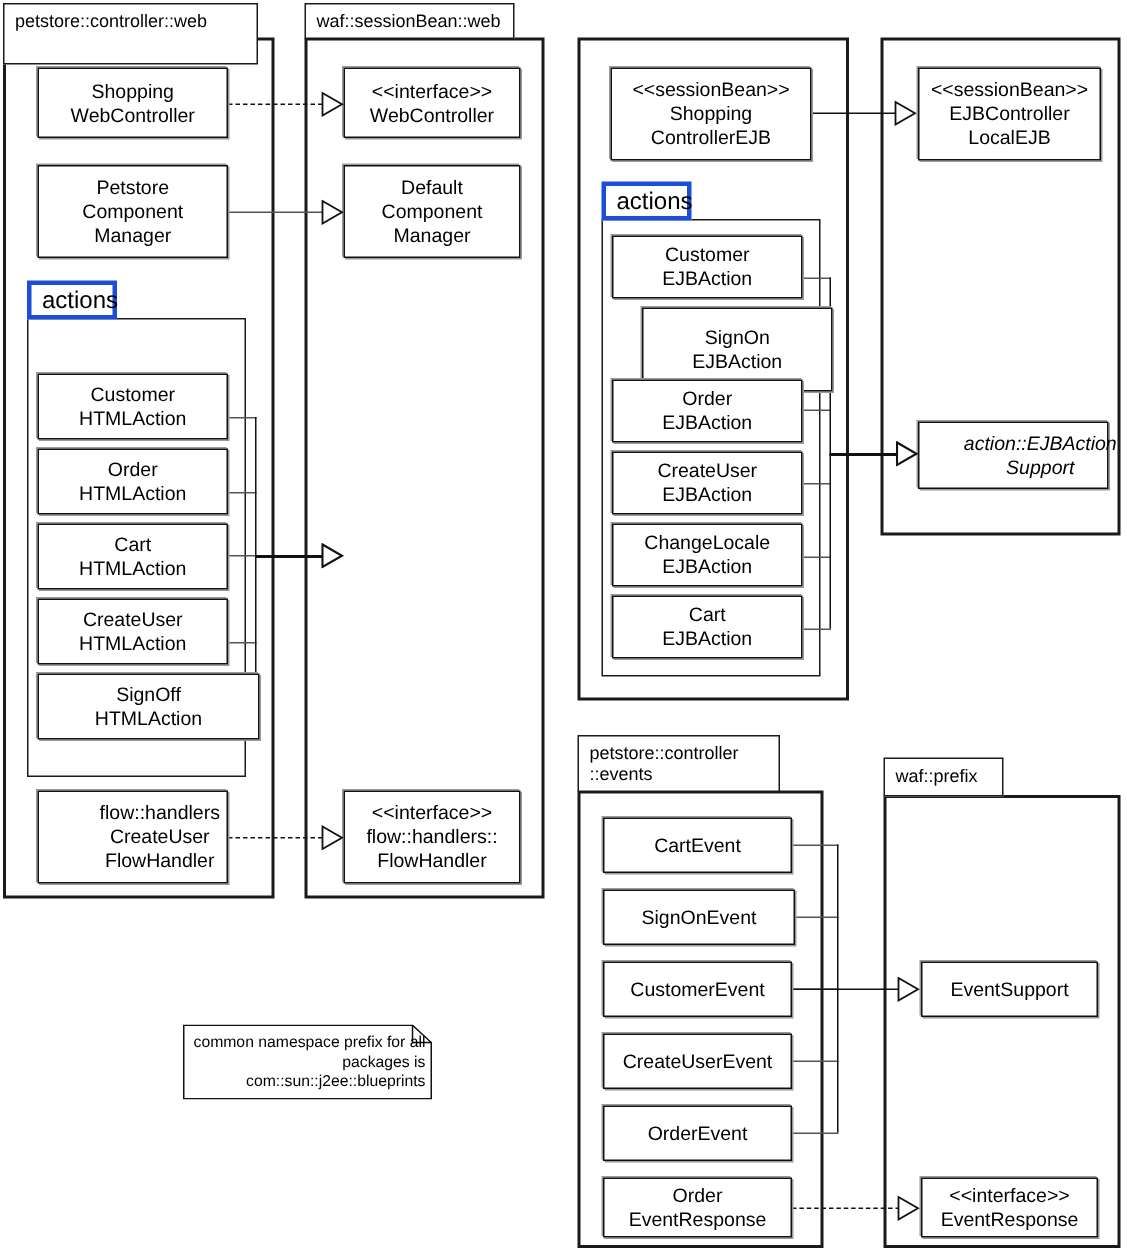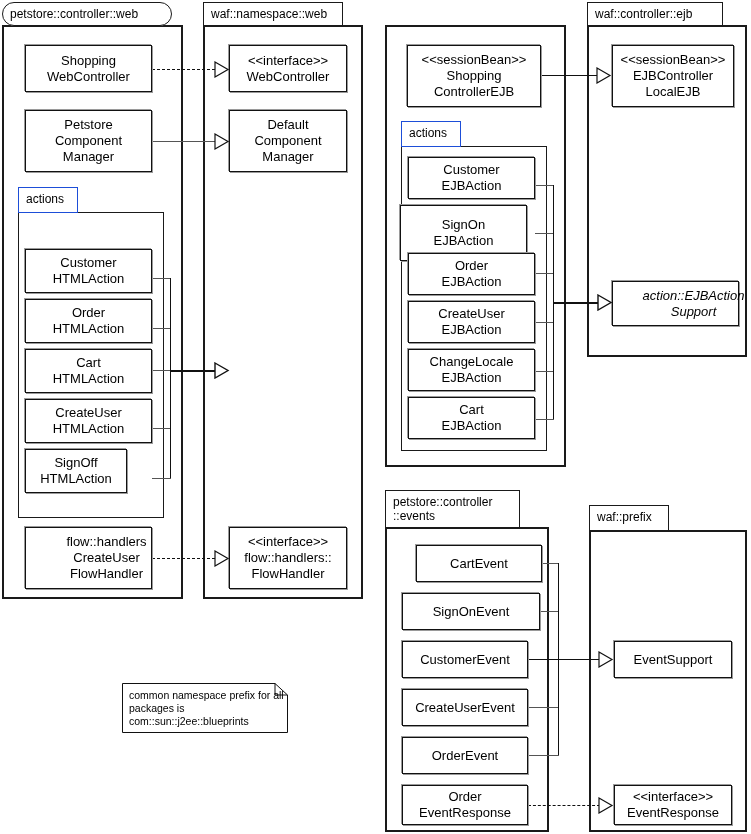--- a/index.html
+++ b/index.html
@@ -36,23 +36,23 @@
     border: 1px solid #1a1a1a;
     background: #ffffff;
     z-index: 1;
   }
   .pkg-body.thick { border-width: 2px; }
 
   
   .subpkg-tab {
     position: absolute;
     box-sizing: border-box;
-    border: 1px solid #1d4ed8;
-    background: #ffffff;
-    font-size: 12px;
+    border: 3px solid #1d4ed8;
+    background: #ffffff;
+    font-size: 16px;
     line-height: 14px;
     padding: 4px 8px 2px 7px;
     white-space: pre;
     z-index: 4;
   }
   .subpkg-body {
     position: absolute;
     box-sizing: border-box;
     border: 1px solid #1a1a1a;
     background: #ffffff;
@@ -119,49 +119,49 @@
     position: absolute;
     left: 7px; top: 6px;
     white-space: pre;
   }
 </style>
 </head>
 <body>
 
 <div id="canvas">
 
-  <div class="pkg-tab" style="left:2px; top:2px; width:170px; height:24px;border-radius:12px;">petstore::controller::web</div>
+  <div class="pkg-tab" style="left:2px; top:2px; width:170px; height:41px;">petstore::controller::web</div>
   <div class="pkg-body thick" style="left:2px; top:25px; width:181px; height:574px;"></div>
 
   <div class="cls" style="left:25px; top:45px; width:127px; height:47px;">Shopping
 WebController</div>
 
   <div class="cls" style="left:25px; top:110px; width:127px; height:62px;">Petstore
 Component
 Manager</div>
 
   <div class="subpkg-tab" style="left:18px; top:187px; width:60px; height:26px;">actions</div>
   <div class="subpkg-body" style="left:18px; top:212px; width:146px; height:306px;"></div>
 
   <div class="cls" style="left:25px; top:249px; width:127px; height:44px;">Customer
 HTMLAction</div>
   <div class="cls" style="left:25px; top:299px; width:127px; height:44px;">Order
 HTMLAction</div>
   <div class="cls" style="left:25px; top:349px; width:127px; height:44px;">Cart
 HTMLAction</div>
   <div class="cls" style="left:25px; top:399px; width:127px; height:44px;">CreateUser
 HTMLAction</div>
-  <div class="cls" style="left:25px; top:449px; width:102px; height:44px;text-align:center;">SignOff
+  <div class="cls" style="left:25px; top:449px; width:148px; height:44px;text-align:center;">SignOff
 HTMLAction</div>
 
   <div class="cls" style="left:25px; top:527px; width:127px; height:62px;padding-left:36px;">flow::handlers
 CreateUser
 FlowHandler</div>
 
-  <div class="pkg-tab" style="left:203px; top:2px; width:140px; height:24px;">waf::namespace::web</div>
+  <div class="pkg-tab" style="left:203px; top:2px; width:140px; height:24px;">waf::sessionBean::web</div>
   <div class="pkg-body thick" style="left:203px; top:25px; width:160px; height:574px;"></div>
 
   <div class="cls" style="left:229px; top:45px; width:118px; height:47px;">&lt;&lt;interface&gt;&gt;
 WebController</div>
 
   <div class="cls" style="left:229px; top:110px; width:118px; height:62px;">Default
 Component
 Manager</div>
 
 
@@ -207,32 +207,31 @@
 
   <div class="cls" style="left:407px; top:45px; width:134px; height:62px;">&lt;&lt;sessionBean&gt;&gt;
 Shopping
 ControllerEJB</div>
 
   <div class="subpkg-tab" style="left:401px; top:121px; width:60px; height:26px;">actions</div>
   <div class="subpkg-body" style="left:401px; top:146px; width:146px; height:305px;"></div>
 
   <div class="cls" style="left:408px; top:157px; width:127px; height:42px;">Customer
 EJBAction</div>
-  <div class="cls" style="left:400px; top:205px; width:127px; height:56px;">SignOn
+  <div class="cls" style="left:428px; top:205px; width:127px; height:56px;">SignOn
 EJBAction</div>
   <div class="cls" style="left:408px; top:253px; width:127px; height:42px;">Order
 EJBAction</div>
   <div class="cls" style="left:408px; top:301px; width:127px; height:42px;">CreateUser
 EJBAction</div>
   <div class="cls" style="left:408px; top:349px; width:127px; height:42px;">ChangeLocale
 EJBAction</div>
   <div class="cls" style="left:408px; top:397px; width:127px; height:42px;">Cart
 EJBAction</div>
 
-  <div class="pkg-tab" style="left:587px; top:2px; width:136px; height:24px;">waf::controller::ejb</div>
   <div class="pkg-body thick" style="left:587px; top:25px; width:160px; height:332px;"></div>
 
   <div class="cls" style="left:612px; top:45px; width:122px; height:62px;">&lt;&lt;sessionBean&gt;&gt;
 EJBController
 LocalEJB</div>
 
   <div class="cls italic" style="left:612px; top:281px; width:127px; height:45px;padding-left:36px;">action::EJBAction
 Support</div>
 
   <div class="hline dark" style="left:541px; top:75px; width:57px;"></div>
@@ -253,22 +252,22 @@
   <div class="tri" style="left:597px; top:294px;">
     <svg width="16" height="17" viewBox="0 0 16 17">
         <path d="M1 1 L14 8.5 L1 16 Z" fill="#ffffff" stroke="#111111" stroke-width="1.4"></path>
       </svg>
   </div>
 
   <div class="pkg-tab" style="left:385px; top:490px; width:135px; height:38px;">petstore::controller
 ::events</div>
   <div class="pkg-body thick" style="left:385px; top:527px; width:164px; height:305px;"></div>
 
-  <div class="cls" style="left:416px; top:545px; width:126px; height:37px;">CartEvent</div>
-  <div class="cls" style="left:402px; top:593px; width:138px; height:37px;">SignOnEvent</div>
+  <div class="cls" style="left:402px; top:545px; width:126px; height:37px;">CartEvent</div>
+  <div class="cls" style="left:402px; top:593px; width:128px; height:37px;">SignOnEvent</div>
   <div class="cls" style="left:402px; top:641px; width:126px; height:37px;">CustomerEvent</div>
   <div class="cls" style="left:402px; top:689px; width:126px; height:37px;">CreateUserEvent</div>
   <div class="cls" style="left:402px; top:737px; width:126px; height:37px;">OrderEvent</div>
   <div class="cls" style="left:402px; top:785px; width:126px; height:40px;">Order
 EventResponse</div>
 
   <div class="pkg-tab" style="left:589px; top:505px; width:80px; height:26px;">waf::prefix</div>
   <div class="pkg-body thick" style="left:589px; top:530px; width:158px; height:302px;"></div>
 
   <div class="cls" style="left:614px; top:641px; width:118px; height:37px;">EventSupport</div>
@@ -289,21 +288,21 @@
       </svg>
   </div>
 
   <div class="dashline" style="left:528px; top:805px; width:72px;"></div>
   <div class="tri" style="left:598px; top:797px;">
     <svg width="16" height="17" viewBox="0 0 16 17">
         <path d="M1 1 L14 8.5 L1 16 Z" fill="#ffffff" stroke="#111111" stroke-width="1.2"></path>
       </svg>
   </div>
 
-  <div class="note" style="left:122px; top:683px; width:166px; height:67px;">
+  <div class="note" style="left:122px; top:683px; width:166px; height:67px;text-align:right;">
     <svg width="166" height="50" viewBox="0 0 166 50" style="position:absolute;left:0;top:0;">
       <path d="M0.5 0.5 H153 L165.5 12 V49.5 H0.5 Z" fill="#ffffff" stroke="#111111" stroke-width="1"></path>
       <path d="M153 0.5 V12 H165.5" fill="none" stroke="#111111" stroke-width="1"></path>
     </svg>
     <span class="note-text">common namespace prefix for all
 packages is
 com::sun::j2ee::blueprints</span>
   </div>
 
 </div>

